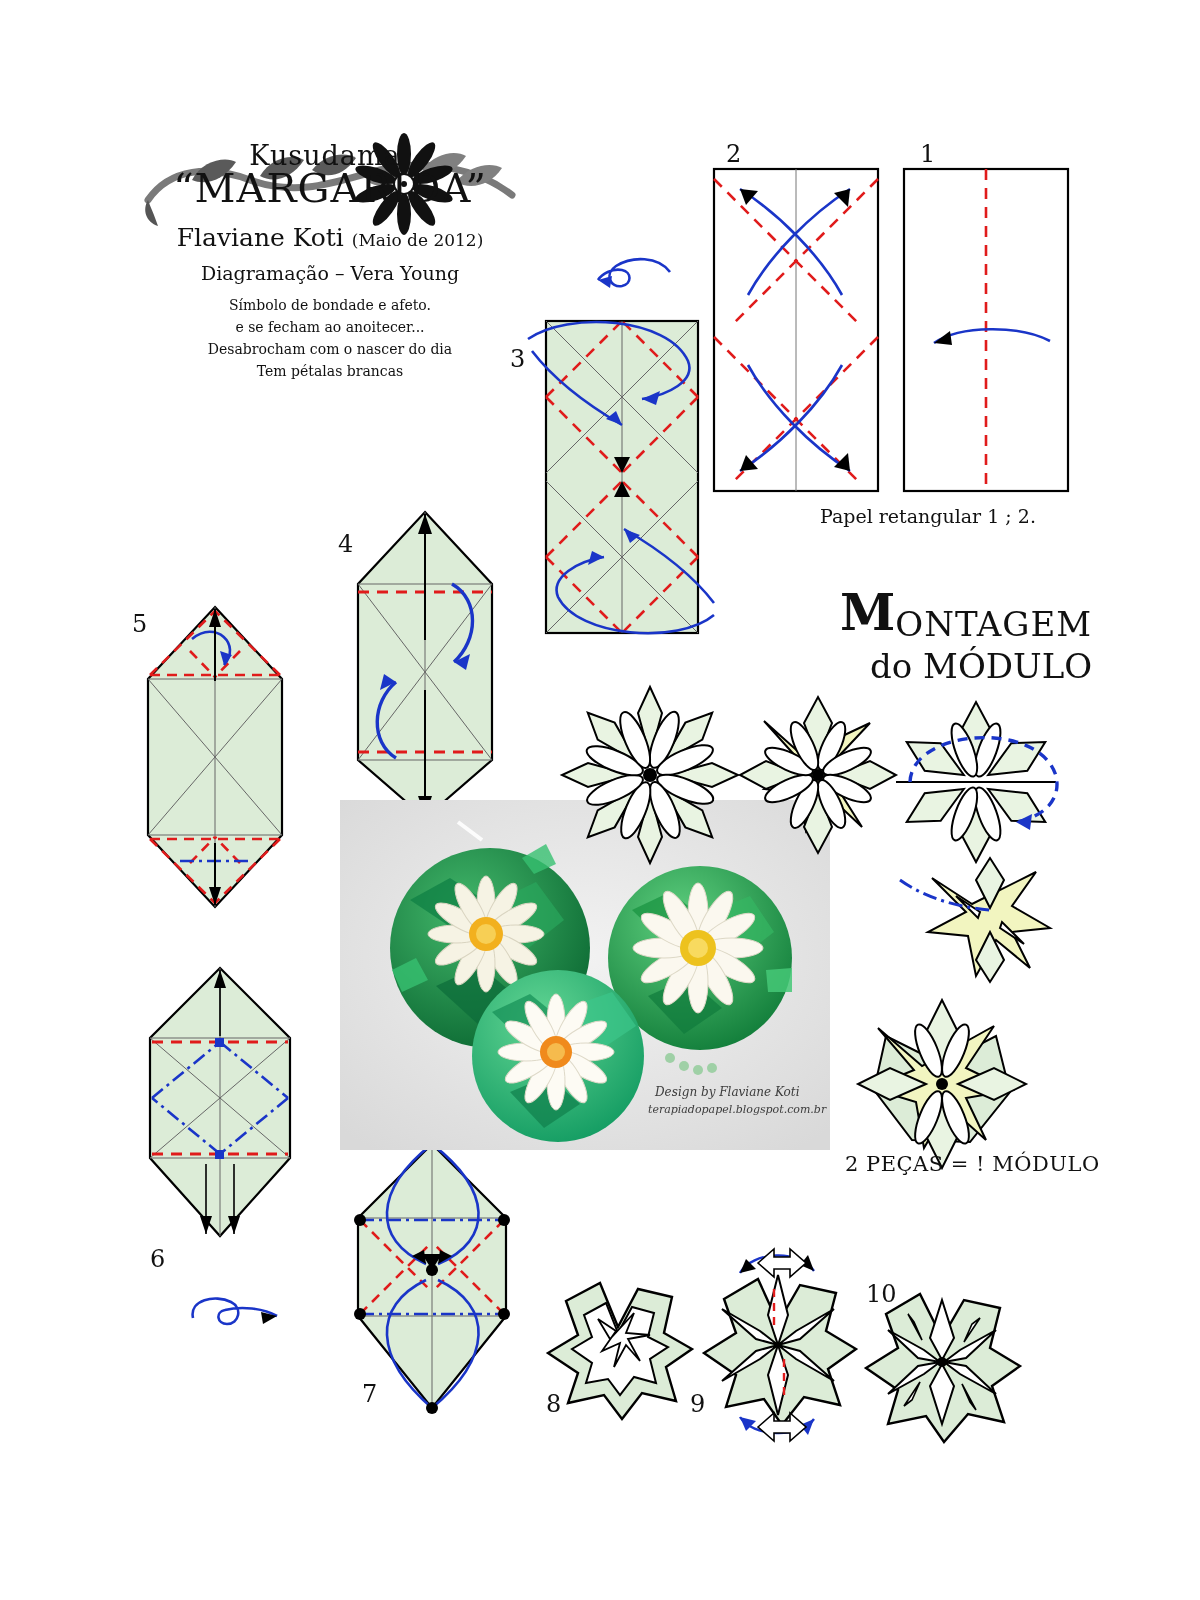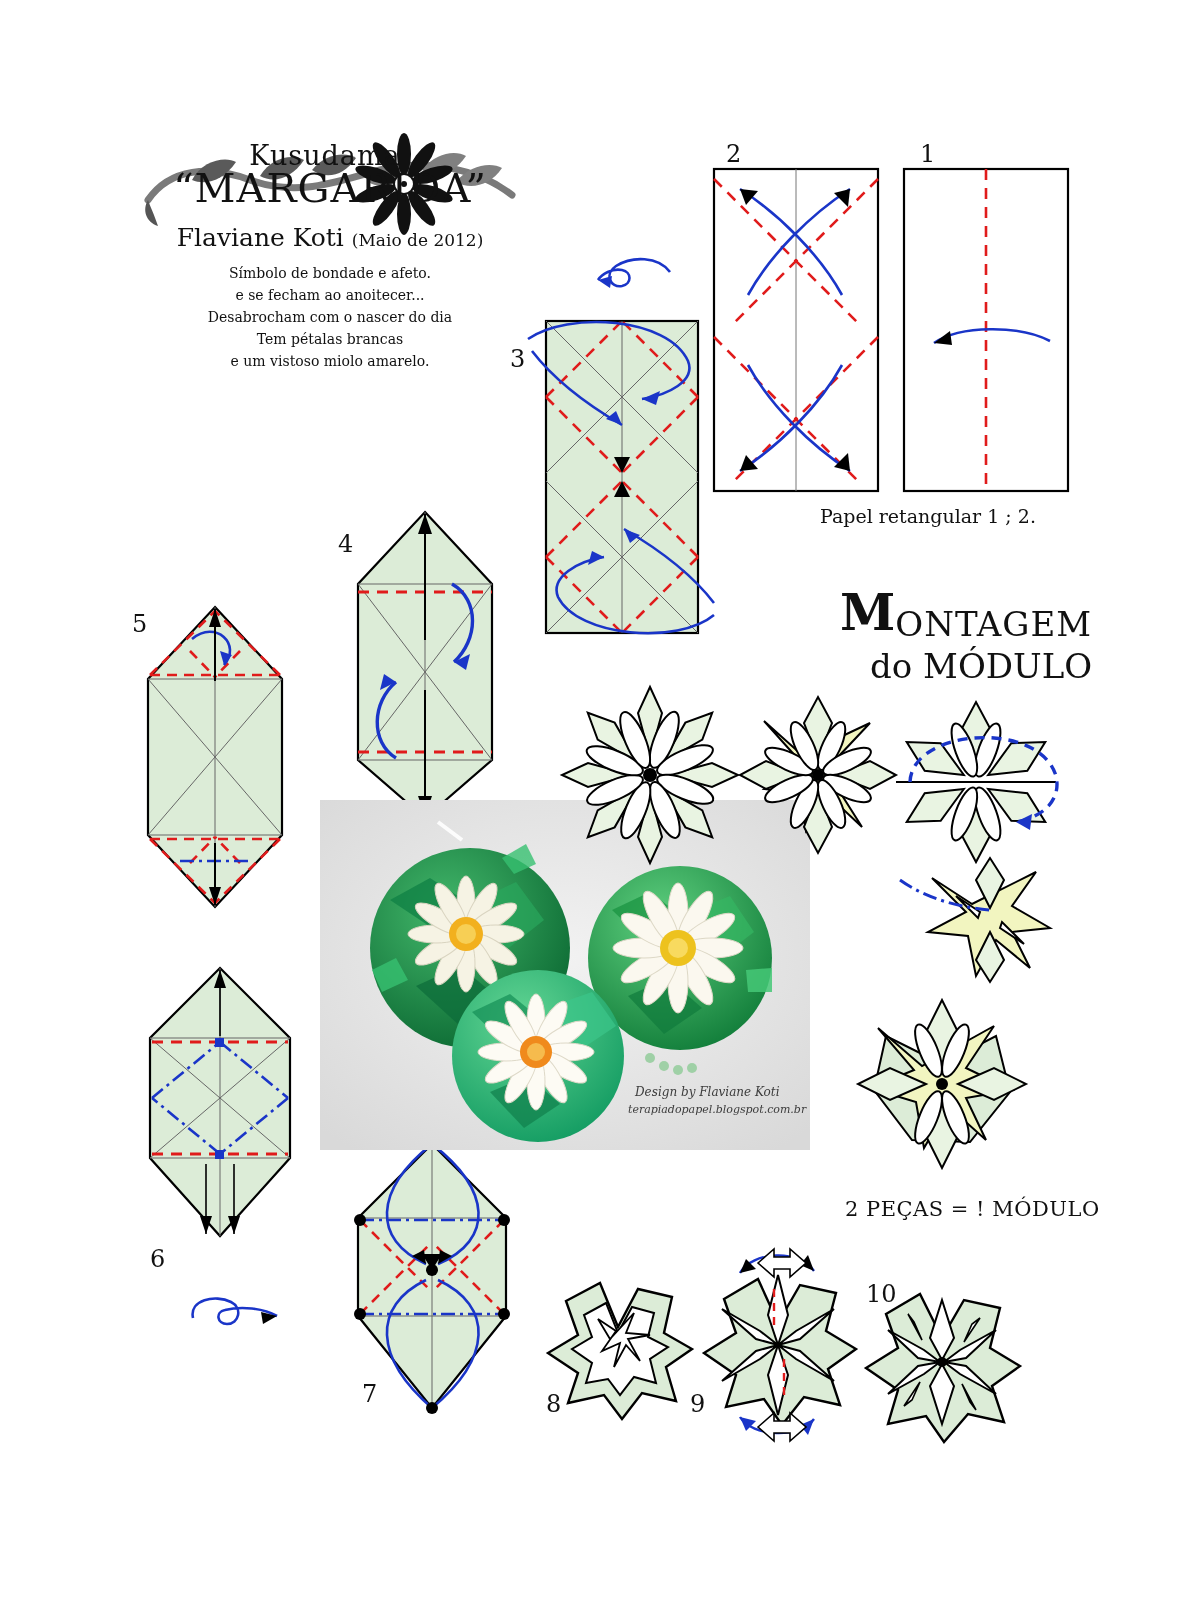--- a/index.html
+++ b/index.html
@@ -90,34 +90,34 @@
     font-size: 34px;
     letter-spacing: 1px;
   }
   #montagem-sub {
     font-family: "DejaVu Serif", serif;
     font-size: 34px;
     text-align: right;
     margin-top: 2px;
   }
   #pecas-note {
-    left: 845px; top: 1197px;
+    left: 845px; top: 1152px;
     font-family: "DejaVu Serif", serif;
     font-size: 21px;
     letter-spacing: .5px;
   }
   #papel-note {
     left: 820px; top: 505px;
     font-family: "DejaVu Serif", serif;
     font-size: 19px;
   }
 
   
   #photo {
-    left: 320px; top: 800px;
+    left: 340px; top: 800px;
     width: 490px; height: 350px;
     overflow: hidden;
   }
   #photo .credit1, #photo .credit2 {
     position: absolute;
     font-family: "DejaVu Serif", serif;
     color: #3c3c3c;
     font-style: italic;
   }
   #photo .credit1 { left: 315px; top: 285px; font-size: 12px; }
@@ -161,26 +161,26 @@
     </svg>
   </div>
 
   <div class="abs" id="title-block">
     <div id="kusudama-word">Kusudama</div>
     <div id="margarida-word">“MARGARIDA”</div>
     <div id="author-line">
       <span>Flaviane Koti</span>
       <span class="date">(Maio de 2012)</span>
     </div>
+    <div id="diagram-credit">Diagramação – Vera Young</div>
     <div id="poem">
       <div class="poem-line">Símbolo de bondade e afeto.</div>
       <div class="poem-line">e se fecham ao anoitecer...</div>
       <div class="poem-line">Desabrocham com o nascer do dia</div>
       <div class="poem-line">Tem pétalas brancas</div>
-      <div class="poem-line">e um vistoso miolo amarelo.</div>
     </div>
   </div>
 
   <div class="abs step-num" style="left:920px; top:140px;">1</div>
   <div class="abs" style="left:900px; top:165px;">
     <svg width="180" height="330" viewBox="0 0 180 330">
       <rect x="4" y="4" width="164" height="322" fill="#ffffff" stroke="#000" stroke-width="2.2"></rect>
       <line x1="86" y1="4" x2="86" y2="326" stroke="#e01b1b" stroke-width="2.6" stroke-dasharray="11,8"></line>
       <path d="M150,176 C120,160 60,160 34,178" fill="none" stroke="#1a35c8" stroke-width="2.6"></path>
       <path d="M34,178 L50,166 L52,180 Z" fill="#000"></path>

